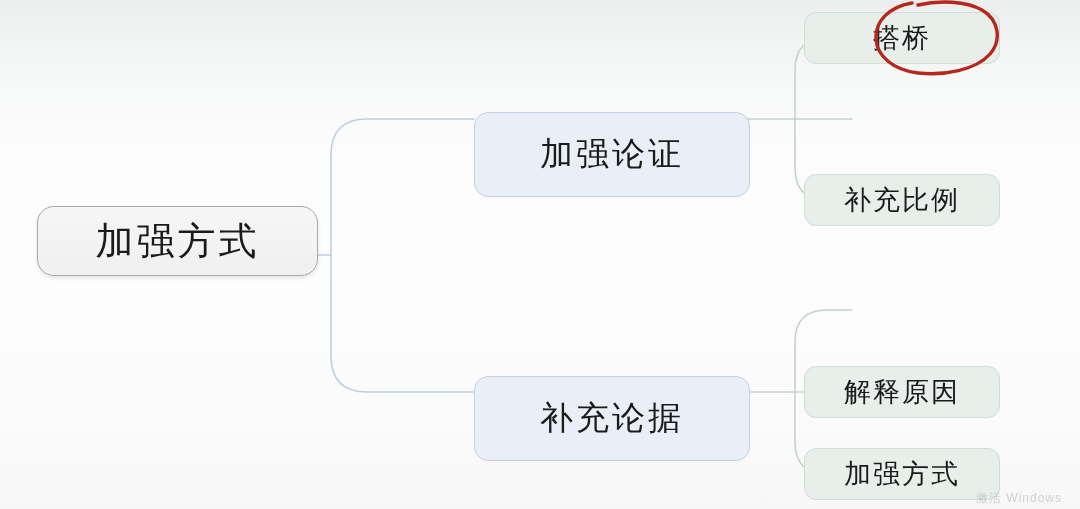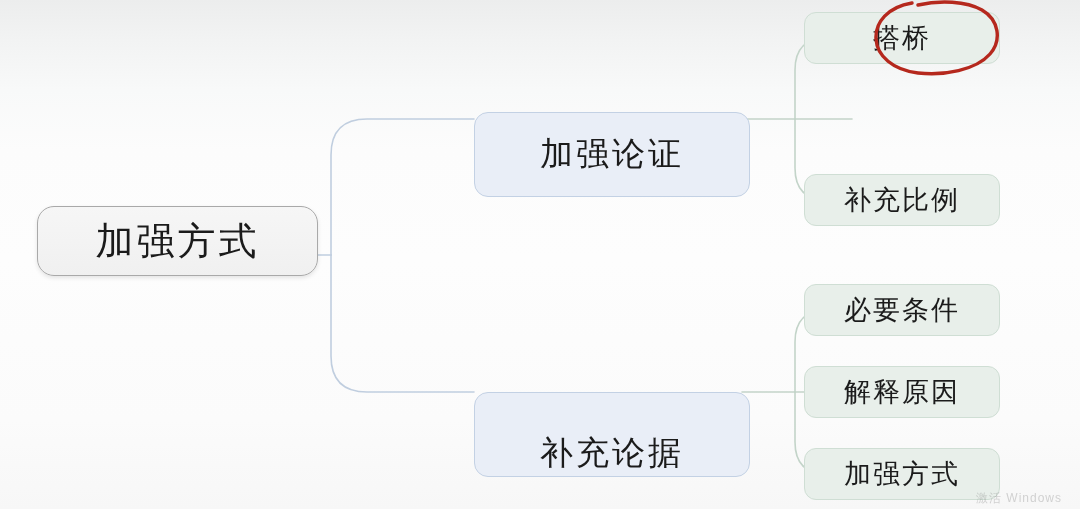--- a/index.html
+++ b/index.html
@@ -66,21 +66,21 @@
     width: 276px;
     height: 85px;
     border-radius: 14px;
     background: #e9eef7;
     border: 1px solid #c3d1e4;
     font-size: 33px;
     letter-spacing: 3px;
     margin-top: 36px;
   }
   .node.branch.b1 { top: 76px; }
-  .node.branch.b2 { top: 356px; align-items: flex-end; }
+  .node.branch.b2 { top: 340px; }
   
   .node.leaf {
     left: 804px;
     width: 196px;
     height: 52px;
     border-radius: 12px;
     background: #e8efea;
     border: 1px solid #cfded4;
     font-size: 27px;
     letter-spacing: 2px;
@@ -151,23 +151,20 @@
 
   <div class="node leaf l1">
     <span>搭桥</span>
   </div>
 
 
   <div class="node leaf l3">
     <span>补充比例</span>
   </div>
 
-  <div class="node leaf l4">
-    <span>必要条件</span>
-  </div>
 
   <div class="node leaf l5">
     <span>解释原因</span>
   </div>
 
   <div class="node leaf l6">
     <span>加强方式</span>
   </div>
 
   <svg id="annotation" viewBox="0 0 140 86" xmlns="http://www.w3.org/2000/svg">

